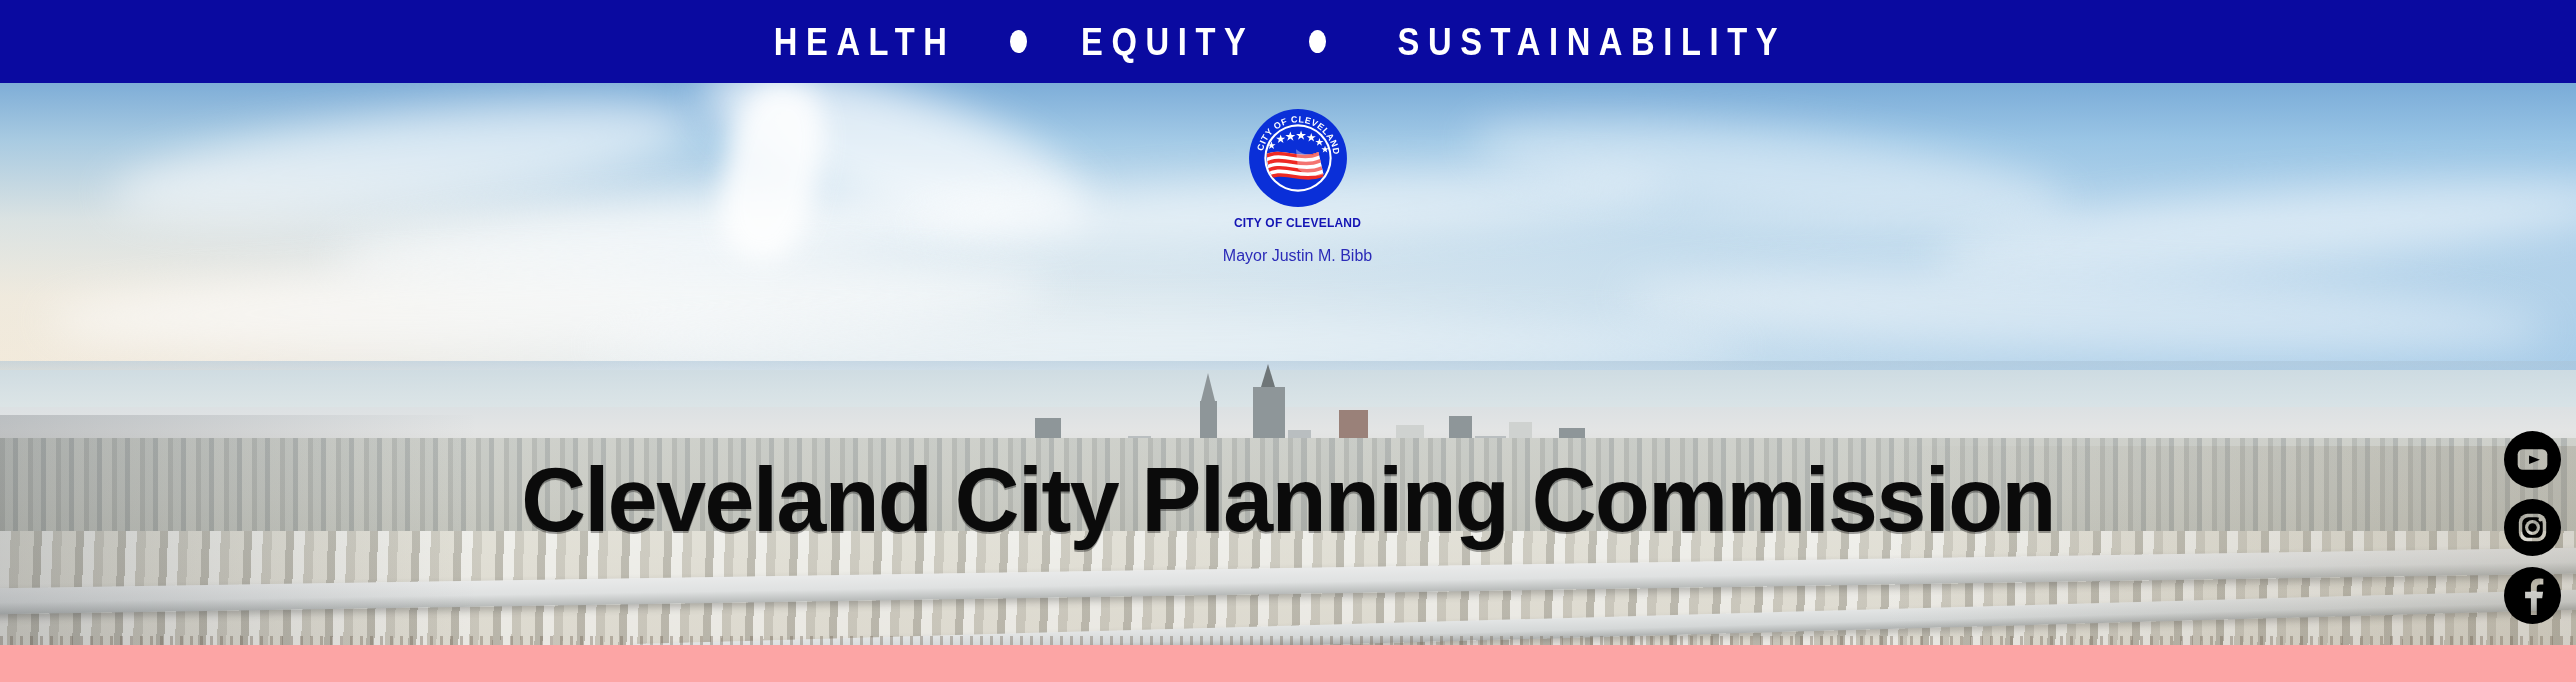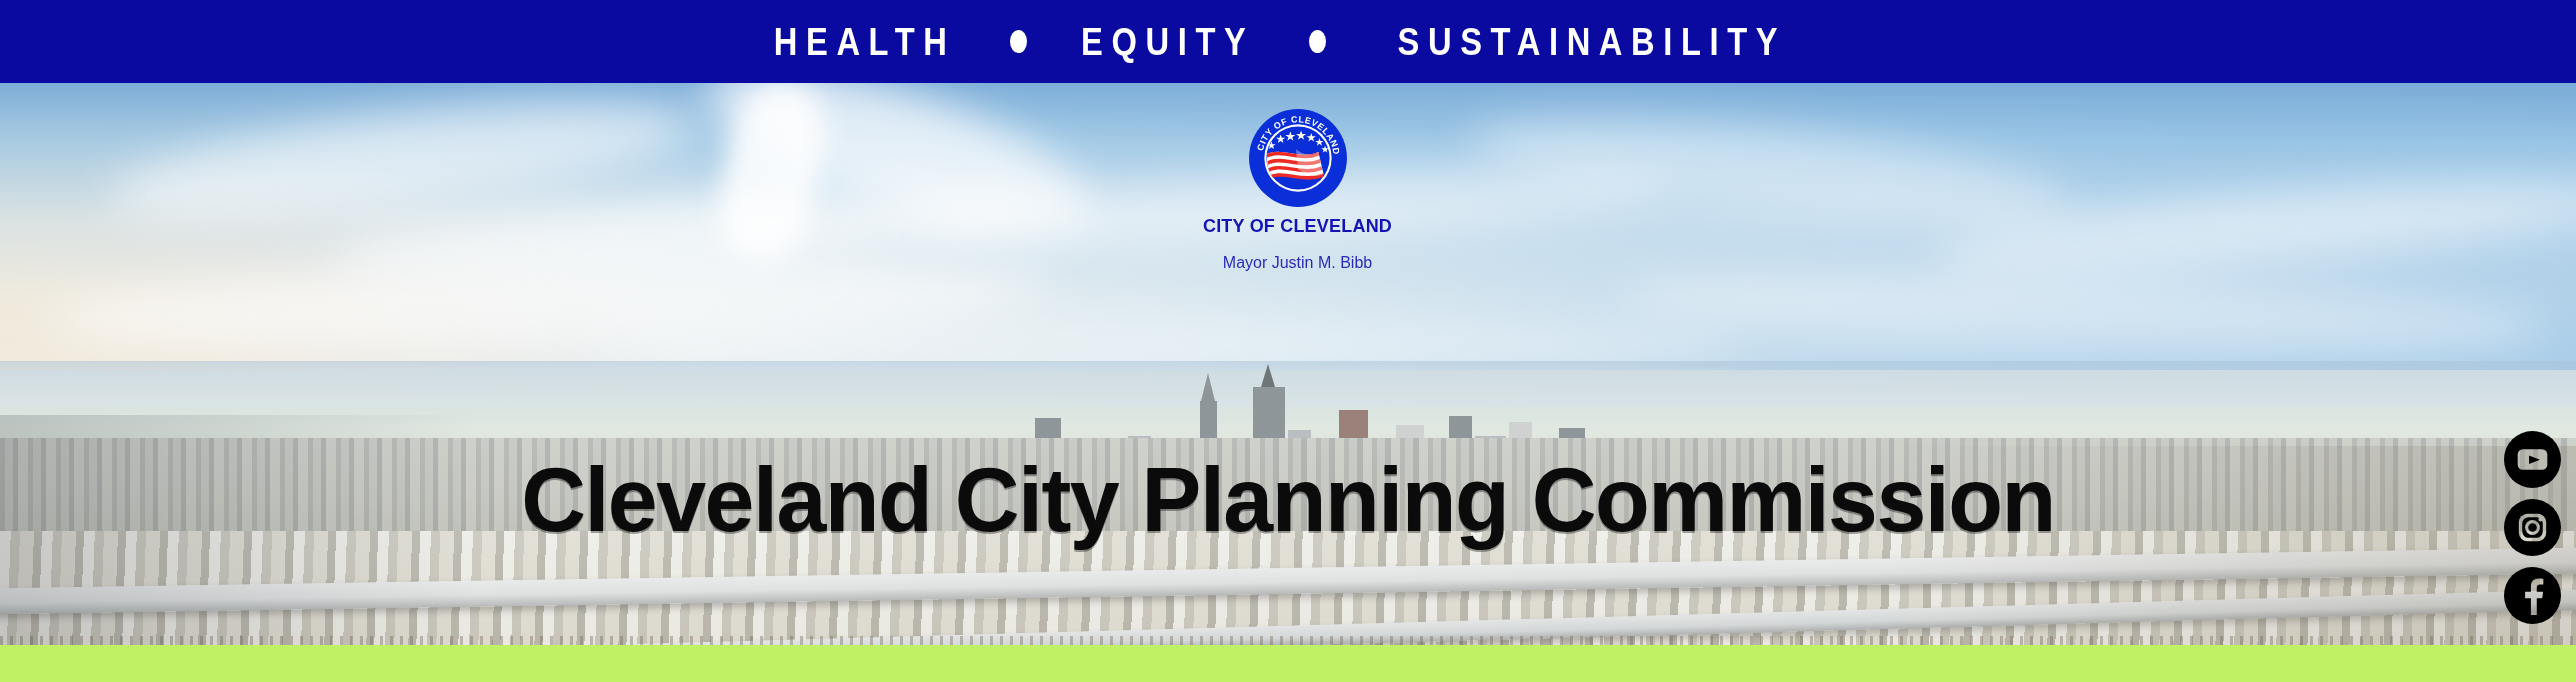--- a/index.html
+++ b/index.html
@@ -3,21 +3,21 @@
 <meta charset="utf-8">
 <title>Cleveland City Planning Commission</title>
 <style>
   html,body{margin:0;padding:0;background:#ffffff;}
   body{font-family:"Liberation Sans", sans-serif;}
 
   .page{
     position:relative;
     width:2576px;
     height:682px;
-    background:#bef264;
+    background:#fca5a5;
     overflow:hidden;
   }
 
   
   .slogan-bar{
     position:absolute; left:0; top:0;
     width:2576px; height:83px;
     background:#0a0aa0;
     display:flex; align-items:center; justify-content:center;
     z-index:40;
@@ -161,21 +161,21 @@
   }
   .seal{
     position:relative;width:102px;height:102px;margin:0 auto;
   }
   .seal svg{display:block;width:102px;height:102px;}
   .cityname{
     margin-top:7.7px;
     color:#1414b4;
     font-family:"Liberation Sans", sans-serif;
     font-weight:bold;
-    font-size:18px;
+    font-size:12px;
     letter-spacing:0.2px;
     line-height:1.05;
     white-space:nowrap;
   }
   .mayorname{
     margin-top:19px;
     color:#2b2bb8;
     font-family:"Liberation Sans", sans-serif;
     font-weight:normal;
     font-size:16px;

